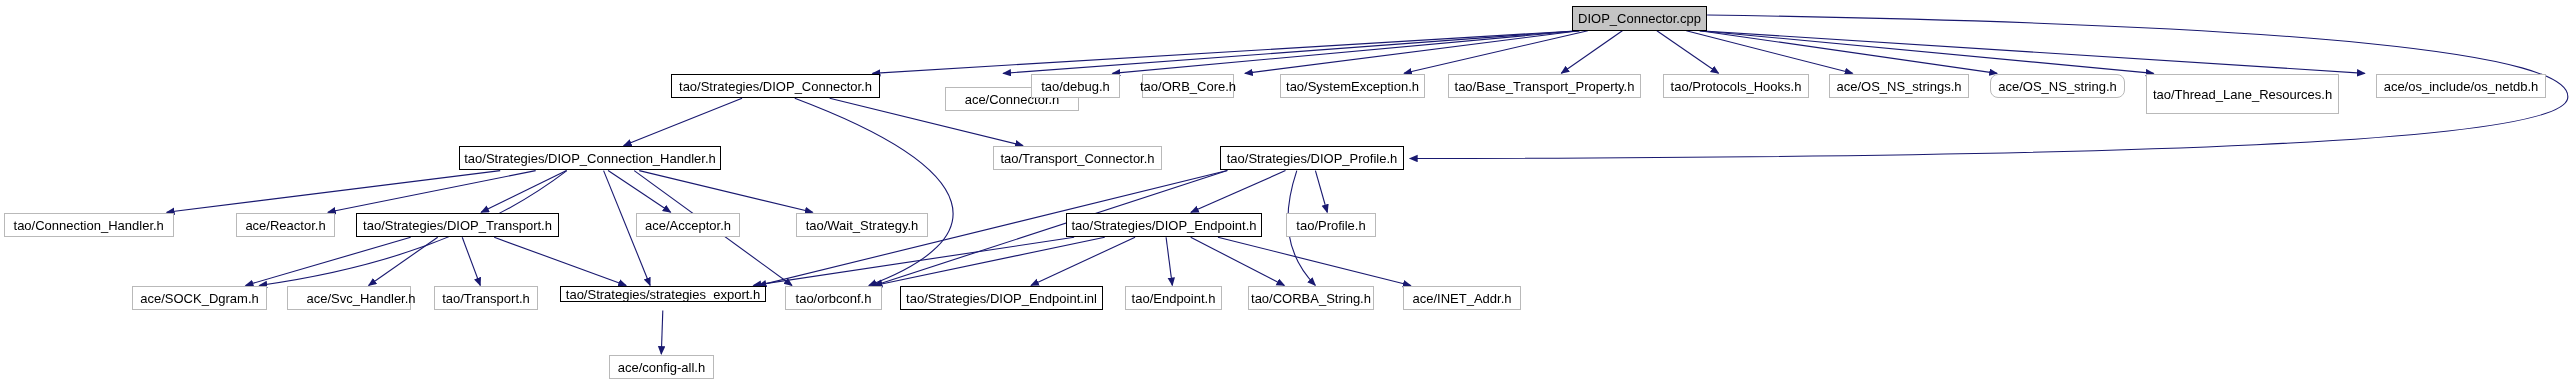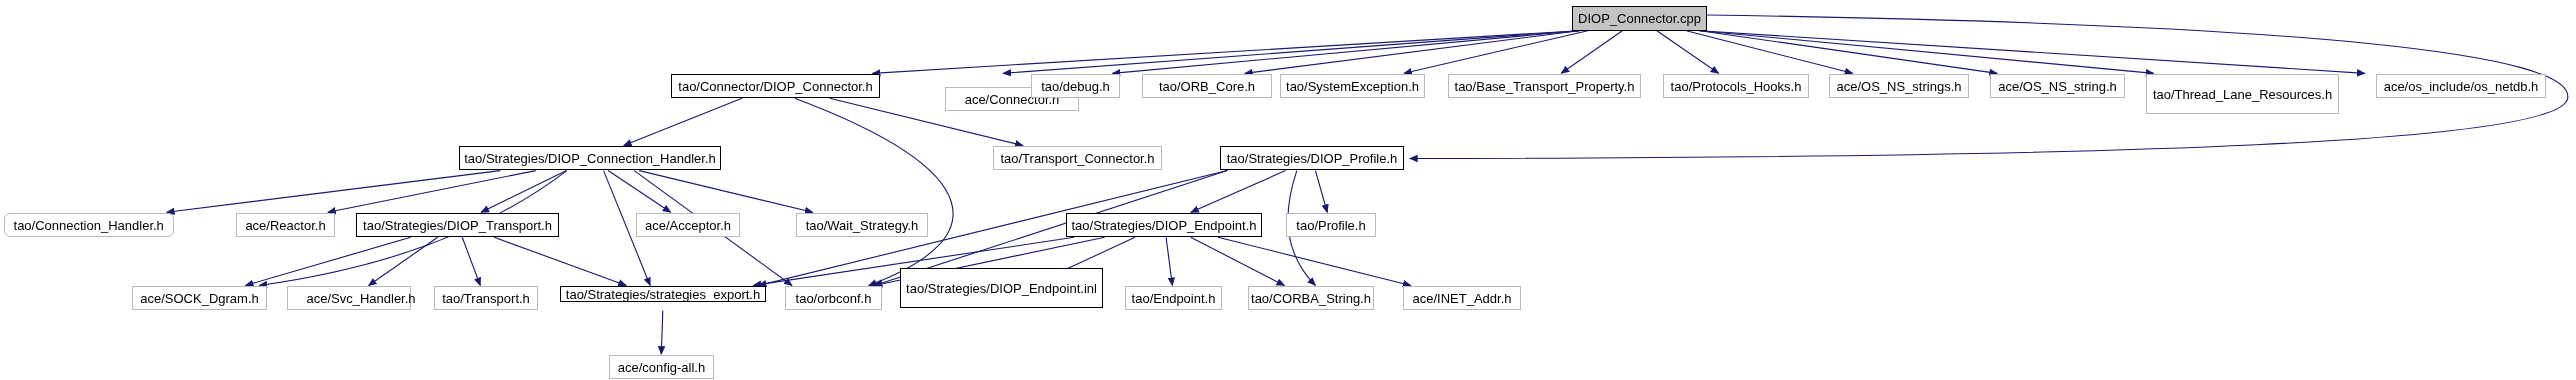--- a/index.html
+++ b/index.html
@@ -59,46 +59,46 @@
         <path d="M1192.65,256 L944,308" fill="none" stroke="#191970" stroke-width="1.2" marker-end="url(#arrow)"></path>
         <path d="M1225.41,256 L1113.09,308" fill="none" stroke="#191970" stroke-width="1.2" marker-end="url(#arrow)"></path>
         <path d="M1258.89,256 L1265.61,308" fill="none" stroke="#191970" stroke-width="1.2" marker-end="url(#arrow)"></path>
         <path d="M1285.44,256 L1386.56,308" fill="none" stroke="#191970" stroke-width="1.2" marker-end="url(#arrow)"></path>
         <path d="M1314.87,256 L1523,308" fill="none" stroke="#191970" stroke-width="1.2" marker-end="url(#arrow)"></path>
         <path d="M715.55,335 L713.95,382" fill="none" stroke="#191970" stroke-width="1.2" marker-end="url(#arrow)"></path>
       </g>
   </svg>
   <div id="node-layer">
       <div class="node main" style="left: 1572px; top: 5.6px; width: 135px; height: 25px;">DIOP_Connector.cpp</div>
-      <div class="node linked" style="left: 671px; top: 74px; width: 209px; height: 24px;">tao/Connector/DIOP_Connector.h</div>
+      <div class="node linked" style="left: 671px; top: 74px; width: 209px; height: 24px;">tao/Strategies/DIOP_Connector.h</div>
       <div class="node plain" style="left: 900px; top: 87px; width: 134px; height: 24px; margin-left: 45px;">ace/Connector.h</div>
       <div class="node plain" style="left: 1031px; top: 74px; width: 89px; height: 24px;">tao/debug.h</div>
-      <div class="node plain" style="left: 1142px; top: 74px; width: 130px; height: 24px;">tao/ORB_Core.h</div>
+      <div class="node plain" style="left: 1142px; top: 74px; width: 92px; height: 24px;">tao/ORB_Core.h</div>
       <div class="node plain" style="left: 1280px; top: 74px; width: 145px; height: 24px;">tao/SystemException.h</div>
       <div class="node plain" style="left: 1448px; top: 74px; width: 193px; height: 24px;">tao/Base_Transport_Property.h</div>
       <div class="node plain" style="left: 1663px; top: 74px; width: 146px; height: 24px;">tao/Protocols_Hooks.h</div>
       <div class="node plain" style="left: 1829px; top: 74px; width: 140px; height: 24px;">ace/OS_NS_strings.h</div>
-      <div class="node plain" style="left: 1990px; top: 74px; width: 135px; height: 24px;">ace/OS_NS_string.h</div>
+      <div class="node plain" style="left: 1990px; top: 74px; width: 135px; height: 24px; border-radius: 8px;">ace/OS_NS_string.h</div>
       <div class="node plain" style="left: 2146px; top: 74px; width: 193px; height: 40px;">tao/Thread_Lane_Resources.h</div>
       <div class="node plain" style="left: 2357px; top: 74px; width: 170px; height: 24px; margin-left: 19px;">ace/os_include/os_netdb.h</div>
       <div class="node linked" style="left: 459px; top: 146px; width: 262px; height: 24px;">tao/Strategies/DIOP_Connection_Handler.h</div>
       <div class="node plain" style="left: 993px; top: 146px; width: 169px; height: 24px;">tao/Transport_Connector.h</div>
       <div class="node linked" style="left: 1220px; top: 146px; width: 184px; height: 24px;">tao/Strategies/DIOP_Profile.h</div>
-      <div class="node plain" style="left: 3.7px; top: 213px; width: 170px; height: 24px; border-radius: 6px;">tao/Connection_Handler.h</div>
+      <div class="node plain" style="left: 3.7px; top: 213px; width: 170px; height: 24px;">tao/Connection_Handler.h</div>
       <div class="node plain" style="left: 236px; top: 213px; width: 99px; height: 24px;">ace/Reactor.h</div>
       <div class="node linked" style="left: 356px; top: 213px; width: 203px; height: 24px;">tao/Strategies/DIOP_Transport.h</div>
       <div class="node plain" style="left: 636px; top: 213px; width: 104px; height: 24px;">ace/Acceptor.h</div>
       <div class="node plain" style="left: 796px; top: 213px; width: 132px; height: 24px;">tao/Wait_Strategy.h</div>
       <div class="node linked" style="left: 1066px; top: 213px; width: 196px; height: 24px;">tao/Strategies/DIOP_Endpoint.h</div>
       <div class="node plain" style="left: 1286px; top: 213px; width: 90px; height: 24px;">tao/Profile.h</div>
       <div class="node plain" style="left: 132px; top: 286px; width: 135px; height: 24px;">ace/SOCK_Dgram.h</div>
       <div class="node plain" style="left: 287px; top: 286px; width: 124px; height: 24px; padding-left: 24px;">ace/Svc_Handler.h</div>
       <div class="node plain" style="left: 434px; top: 286px; width: 104px; height: 24px;">tao/Transport.h</div>
       <div class="node linked" style="left: 560px; top: 286px; width: 206px; height: 16px;">tao/Strategies/strategies_export.h</div>
       <div class="node plain" style="left: 785px; top: 286px; width: 97px; height: 24px;">tao/orbconf.h</div>
-      <div class="node linked" style="left: 900px; top: 268px; width: 203px; height: 40px;">tao/Strategies/DIOP_Endpoint.inl</div>
+      <div class="node linked" style="left: 900px; top: 286px; width: 203px; height: 24px;">tao/Strategies/DIOP_Endpoint.inl</div>
       <div class="node plain" style="left: 1125px; top: 286px; width: 97px; height: 24px;">tao/Endpoint.h</div>
       <div class="node plain" style="left: 1248px; top: 286px; width: 126px; height: 24px;">tao/CORBA_String.h</div>
       <div class="node plain" style="left: 1403px; top: 286px; width: 118px; height: 24px;">ace/INET_Addr.h</div>
       <div class="node plain" style="left: 609px; top: 355px; width: 105px; height: 24px;">ace/config-all.h</div>
     </div>
 </div>
 
 
 </body></html>

